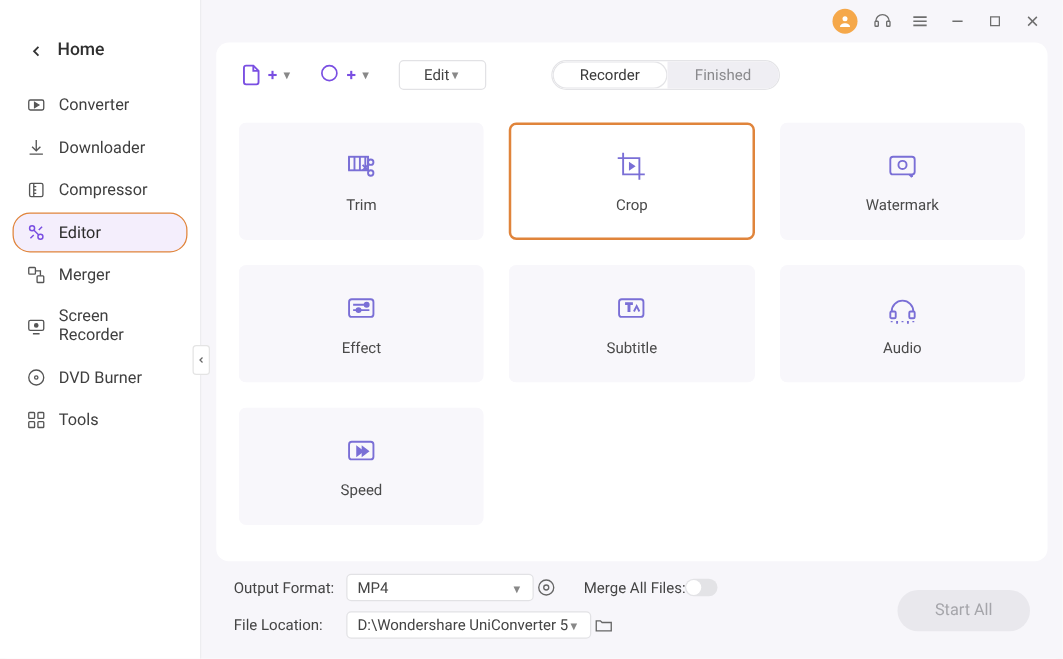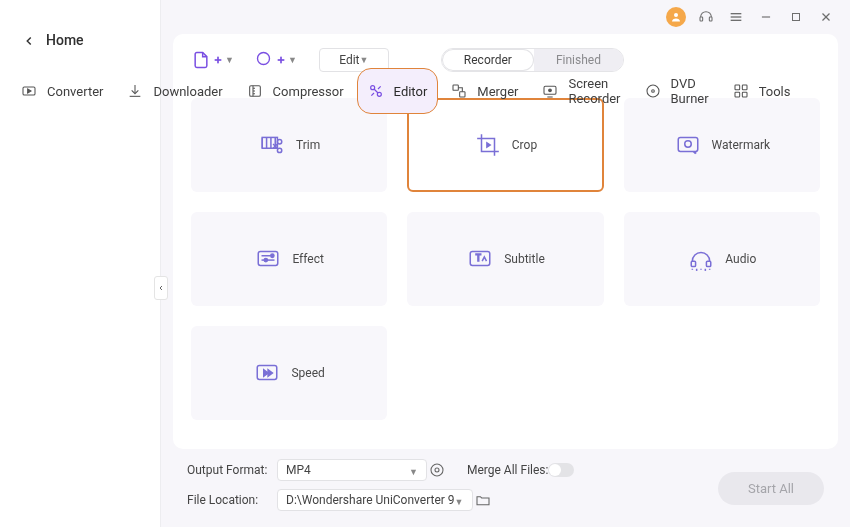--- a/index.html
+++ b/index.html
@@ -2,40 +2,40 @@
 <html><head>
 <meta charset="utf-8">
 <style>
   * { box-sizing: border-box; margin: 0; padding: 0; font-family: -apple-system, BlinkMacSystemFont, "Segoe UI", Roboto, sans-serif; }
   body { background: #f3f2f6; width: 850px; height: 527px; overflow: hidden; color: #3d3d3d; }
   .app { display: flex; width: 100%; height: 100%; background: #fff; border-radius: 6px; }
   .sidebar { width: 160px; flex-shrink: 0; padding-top: 26px; background: #fff; position: relative; }
   .home-row { display: flex; align-items: center; padding: 6px 16px 20px 22px; }
   .home-row .back { width: 14px; height: 14px; margin-right: 10px; }
   .home-label { font-size: 14px; font-weight: 500; color: #2f2f2f; }
-  .side-items { display: flex; gap: 2px; padding: 0 10px; }
+  .side-items { display: flex; flex-direction: column; gap: 2px; padding: 0 10px; }
   .side-item { display: flex; align-items: center; gap: 10px; padding: 7px 10px; border-radius: 14px; font-size: 13px; color: #3f3f3f; cursor: pointer; border: 1px solid transparent; }
   .side-item.active { background: #f4eefc; color: #2b2b2b; border: 1.5px solid #e0843b; }
   .side-icon { width: 16px; height: 16px; flex-shrink: 0; display: flex; align-items: center; justify-content: center; }
   .side-icon svg { width: 16px; height: 16px; }
   .collapse-handle { position: absolute; right: -8px; top: 276px; width: 14px; height: 24px; background: #fff; border: 1px solid #e4e4e4; border-radius: 3px; display: flex; align-items: center; justify-content: center; font-size: 9px; color: #666; cursor: pointer; }
   .main { flex: 1; display: flex; flex-direction: column; background: #f7f6fa; border-left: 1px solid #ededf0; }
   .titlebar { height: 28px; display: flex; justify-content: flex-end; align-items: center; gap: 10px; padding: 6px 14px 0 14px; }
   .title-icon { width: 20px; height: 20px; display: flex; align-items: center; justify-content: center; cursor: pointer; color: #6e6e6e; }
   .user-avatar { width: 20px; height: 20px; border-radius: 50%; background: #f5a84a; display: flex; align-items: center; justify-content: center; }
   .panel { margin: 6px 12px 0 12px; background: #fff; border-radius: 10px; padding: 14px 18px 10px 18px; flex: 1; display: flex; flex-direction: column; }
   .toolbar { display: flex; align-items: center; gap: 22px; }
   .add-btn { display: flex; align-items: center; gap: 2px; color: #7a4fe2; cursor: pointer; }
   .dropdown { display: flex; align-items: center; justify-content: center; border: 1px solid #e2e2e5; border-radius: 4px; padding: 4px 8px; font-size: 12px; color: #444; min-width: 70px; cursor: pointer; }
   .mode-toggle { display: flex; border: 1px solid #e4e4e7; border-radius: 14px; overflow: hidden; height: 24px; margin-left: 30px; }
   .mode-toggle .seg { padding: 0 22px; font-size: 12px; display: flex; align-items: center; color: #8a8a8d; cursor: pointer; }
   .mode-toggle .seg.active { background: #fff; color: #3a3a3a; border-radius: 14px; box-shadow: 0 0 0 1px #e4e4e7 inset; }
   .mode-toggle .seg:not(.active) { background: #efeef3; }
   .grid { display: grid; grid-template-columns: repeat(3, 1fr); gap: 20px; margin-top: 26px; }
-  .tile { background: #f8f7fb; border-radius: 6px; height: 94px; display: flex; flex-direction: row; align-items: center; justify-content: center; gap: 10px; cursor: pointer; border: 1px solid transparent; }
+  .tile { background: #f8f7fb; border-radius: 6px; height: 94px; display: flex; flex-direction: column; align-items: center; justify-content: center; gap: 10px; cursor: pointer; border: 1px solid transparent; }
   .tile.selected { border: 2px solid #e0843b; background: #fff; }
   .tile-icon { width: 28px; height: 28px; display: flex; align-items: center; justify-content: center; }
   .tile-icon svg { width: 26px; height: 26px; }
   .tile-label { font-size: 12px; color: #4a4a4a; }
   .footer { padding: 10px 26px 16px 26px; display: flex; flex-direction: column; gap: 8px; font-size: 12px; color: #444; }
   .row { display: flex; align-items: center; }
   .f-label { width: 90px; color: #444; }
   .f-select { display: flex; align-items: flex-end; justify-content: space-between; border: 1px solid #e2e2e5; border-radius: 4px; padding: 3px 8px; min-width: 150px; background: #fff; cursor: pointer; }
   .small-btn { width: 20px; height: 20px; display: flex; align-items: center; justify-content: center; color: #666; cursor: pointer; }
   .merge-toggle { width: 26px; height: 14px; border-radius: 8px; background: #e3e3e6; position: relative; cursor: pointer; }
@@ -316,21 +316,21 @@
               <circle cx="12" cy="12" r="9"></circle>
             </svg>
         </span>
         <span style="width:20px;"></span>
         <span>Merge All Files:</span>
         <span class="merge-toggle"></span>
       </div>
       <div class="row">
         <span class="f-label">File Location:</span>
         <div class="f-select">
-          <span>D:\Wondershare UniConverter 9</span>
+          <span>D:\Wondershare UniConverter 5</span>
           <span class="chev">▼</span>
         </div>
         <span class="small-btn">
           <svg width="16" height="16" viewBox="0 0 24 24" fill="none" stroke="#666" stroke-width="1.6">
               <path d="M3 7h5l2 2h11v10H3z"></path>
             </svg>
         </span>
       </div>
       <button class="start-all"><span>Start All</span></button>
     </div>

